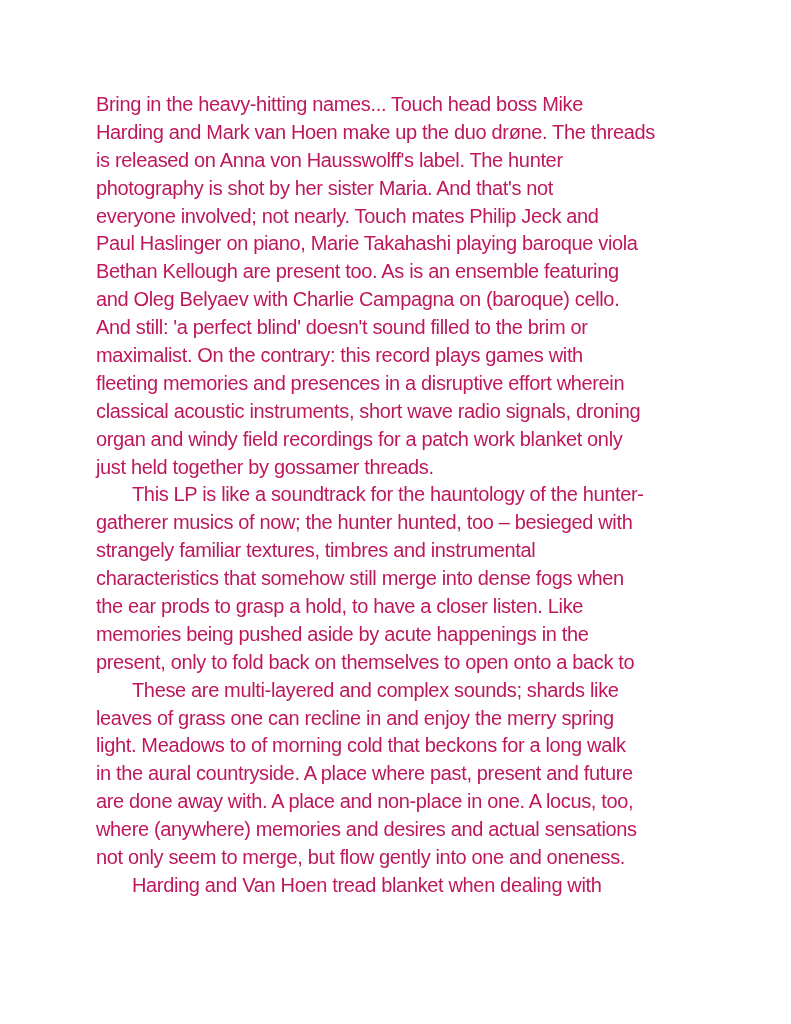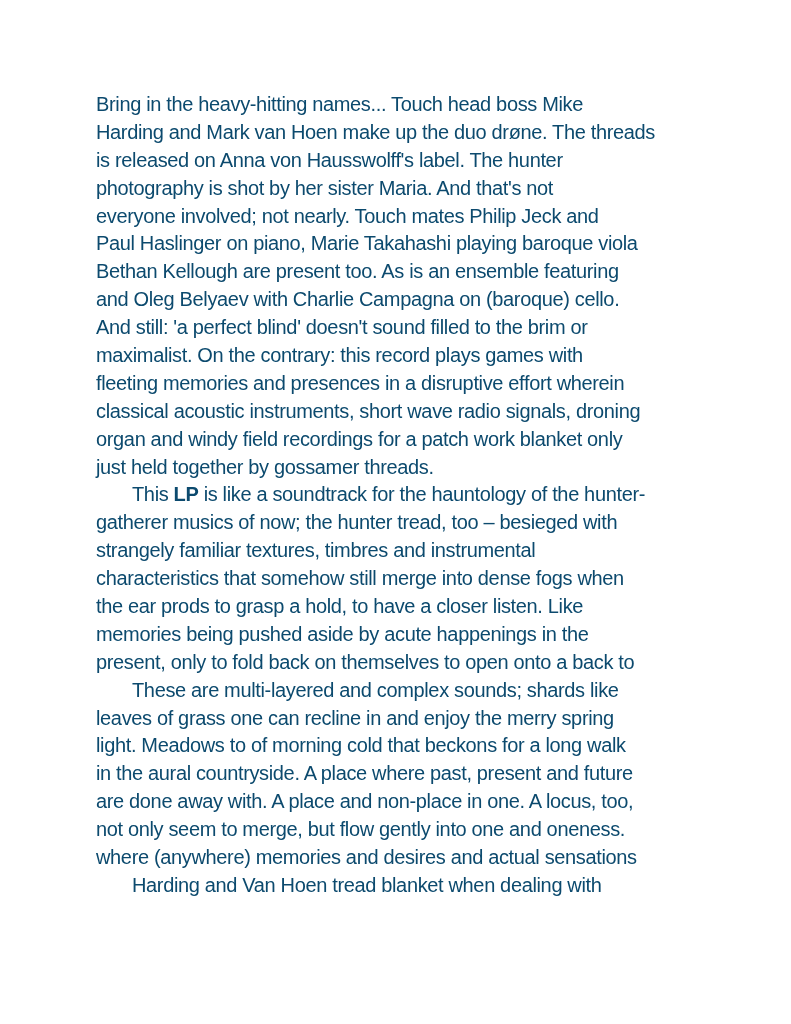--- a/index.html
+++ b/index.html
@@ -35,59 +35,59 @@
     padding: 0;
   }
   .line {
     white-space: nowrap;
     height: 27.9px;
   }
   .line.indent {
     padding-left: 36px;
   }
   .seg-bold {
-    font-weight: bold;
+    font-weight: normal;
   }
 </style>
 </head>
 <body>
 
 <div class="page">
-  <div class="text-block" style="color: #0c4a6e;">
+  <div class="text-block" style="color: #be185d;">
       <div class="para">
         <div class="line">Bring in the heavy-hitting names... Touch head boss Mike</div>
         <div class="line">Harding and Mark van Hoen make up the duo drøne. The threads</div>
         <div class="line">is released on Anna von Hausswolff's label. The hunter</div>
         <div class="line">photography is shot by her sister Maria. And that's not</div>
         <div class="line">everyone involved; not nearly. Touch mates Philip Jeck and</div>
         <div class="line">Paul Haslinger on piano, Marie Takahashi playing baroque viola</div>
         <div class="line">Bethan Kellough are present too. As is an ensemble featuring</div>
         <div class="line">and Oleg Belyaev with Charlie Campagna on (baroque) cello.</div>
         <div class="line">And still: 'a perfect blind' doesn't sound filled to the brim or</div>
         <div class="line">maximalist. On the contrary: this record plays games with</div>
         <div class="line">fleeting memories and presences in a disruptive effort wherein</div>
         <div class="line">classical acoustic instruments, short wave radio signals, droning</div>
         <div class="line">organ and windy field recordings for a patch work blanket only</div>
         <div class="line">just held together by gossamer threads.</div>
       </div>
       <div class="para">
         <div class="line indent"><span class="">This </span><span class="seg-bold">LP</span><span class=""> is like a soundtrack for the hauntology of the hunter-</span></div>
-        <div class="line">gatherer musics of now; the hunter tread, too – besieged with</div>
+        <div class="line">gatherer musics of now; the hunter hunted, too – besieged with</div>
         <div class="line">strangely familiar textures, timbres and instrumental</div>
         <div class="line">characteristics that somehow still merge into dense fogs when</div>
         <div class="line">the ear prods to grasp a hold, to have a closer listen. Like</div>
         <div class="line">memories being pushed aside by acute happenings in the</div>
         <div class="line">present, only to fold back on themselves to open onto a back to</div>
       </div>
       <div class="para">
         <div class="line indent">These are multi-layered and complex sounds; shards like</div>
         <div class="line">leaves of grass one can recline in and enjoy the merry spring</div>
         <div class="line">light. Meadows to of morning cold that beckons for a long walk</div>
         <div class="line">in the aural countryside. A place where past, present and future</div>
         <div class="line">are done away with. A place and non-place in one. A locus, too,</div>
+        <div class="line">where (anywhere) memories and desires and actual sensations</div>
         <div class="line">not only seem to merge, but flow gently into one and oneness.</div>
-        <div class="line">where (anywhere) memories and desires and actual sensations</div>
       </div>
       <div class="para">
         <div class="line indent">Harding and Van Hoen tread blanket when dealing with</div>
       </div>
     </div>
 </div>
 
 </body></html>

